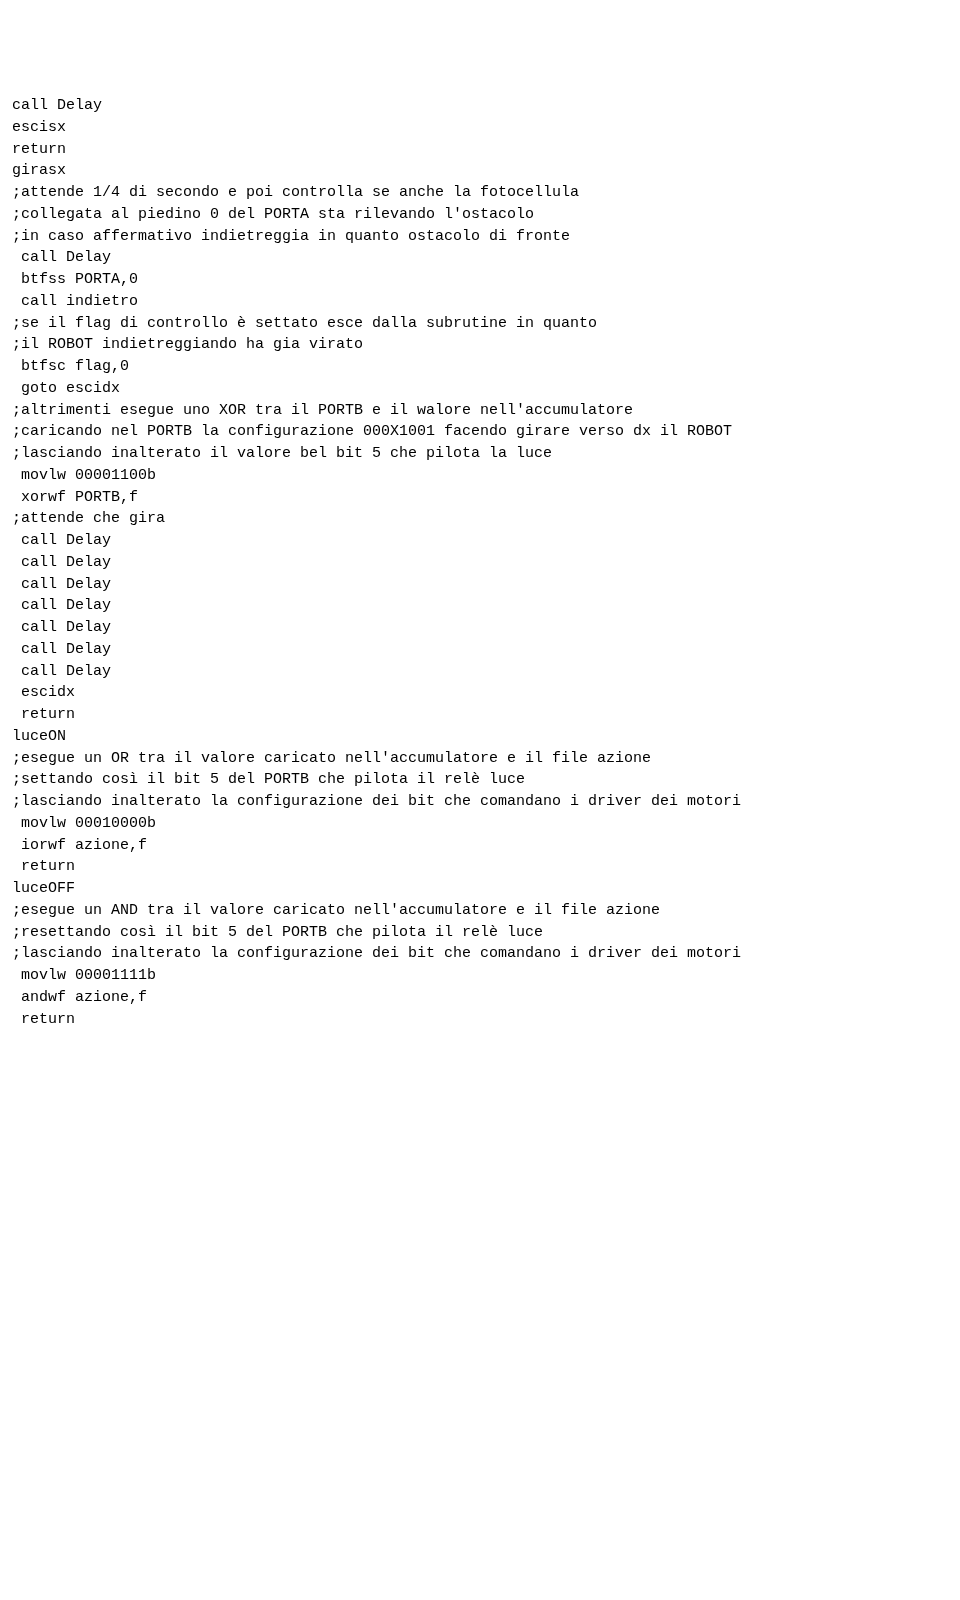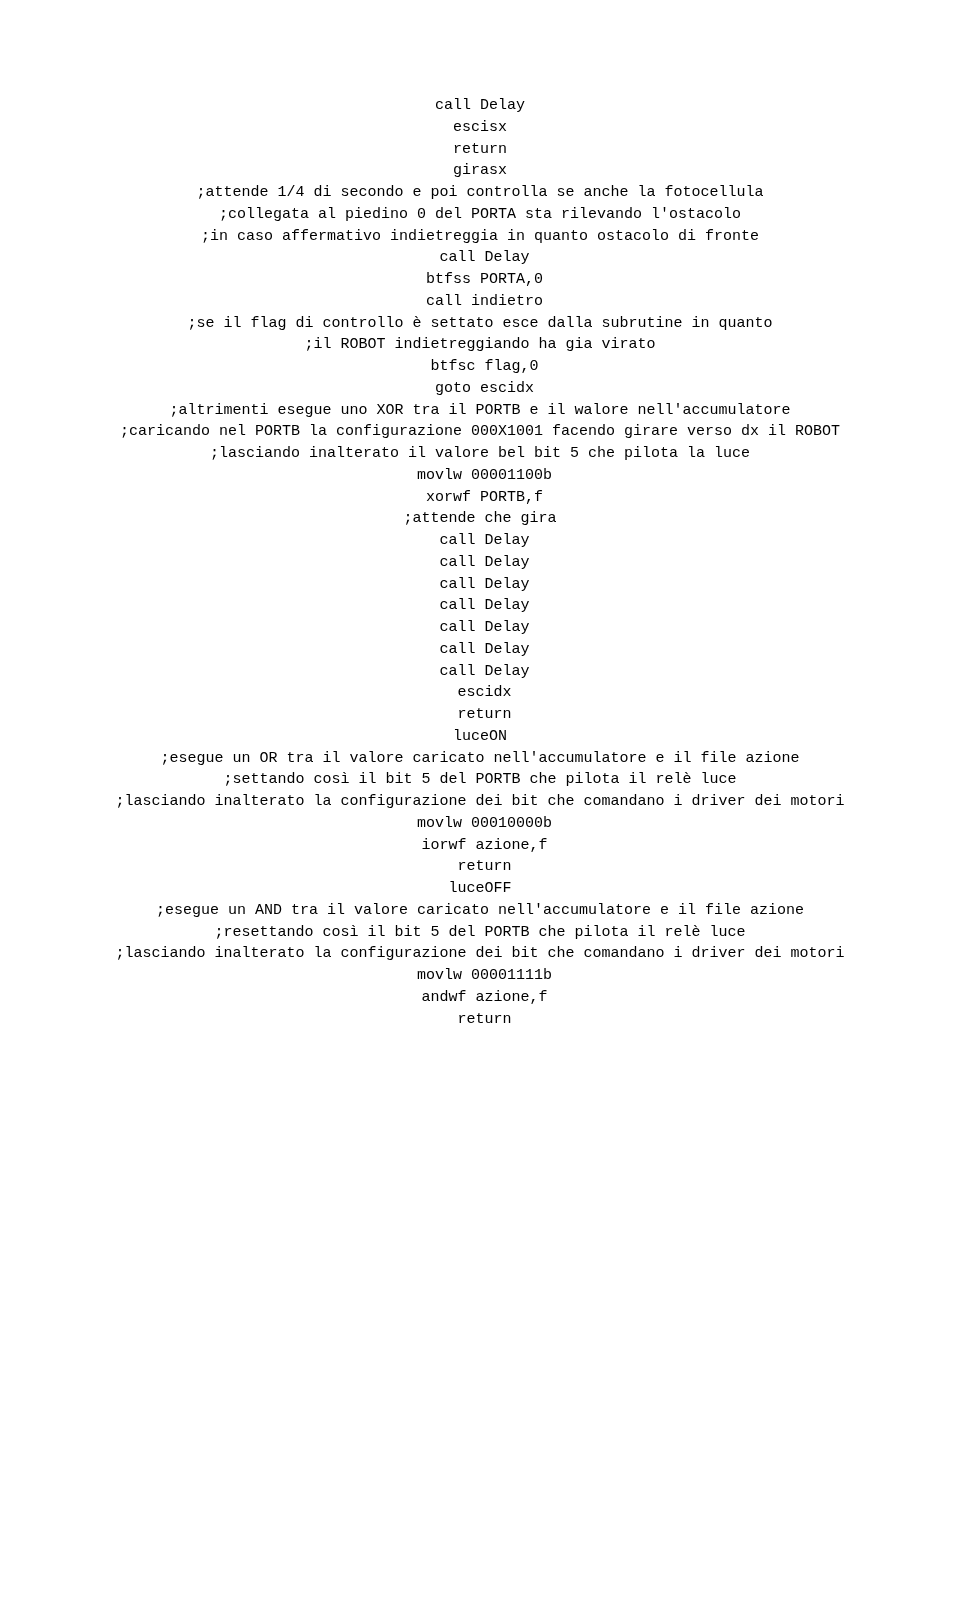--- a/index.html
+++ b/index.html
@@ -13,21 +13,20 @@
       font-size: 15px;
       line-height: 1.45;
       color: #000000;
       width: 960px;
       min-height: 1600px;
       padding: 8px 12px;
       white-space: pre-wrap;
     }
     .code-block {
       display: block;
-      text-align: center;
     }
     .line {
       display: block;
       white-space: pre;
     }
   </style>
 </head>
 <body>
 
 

